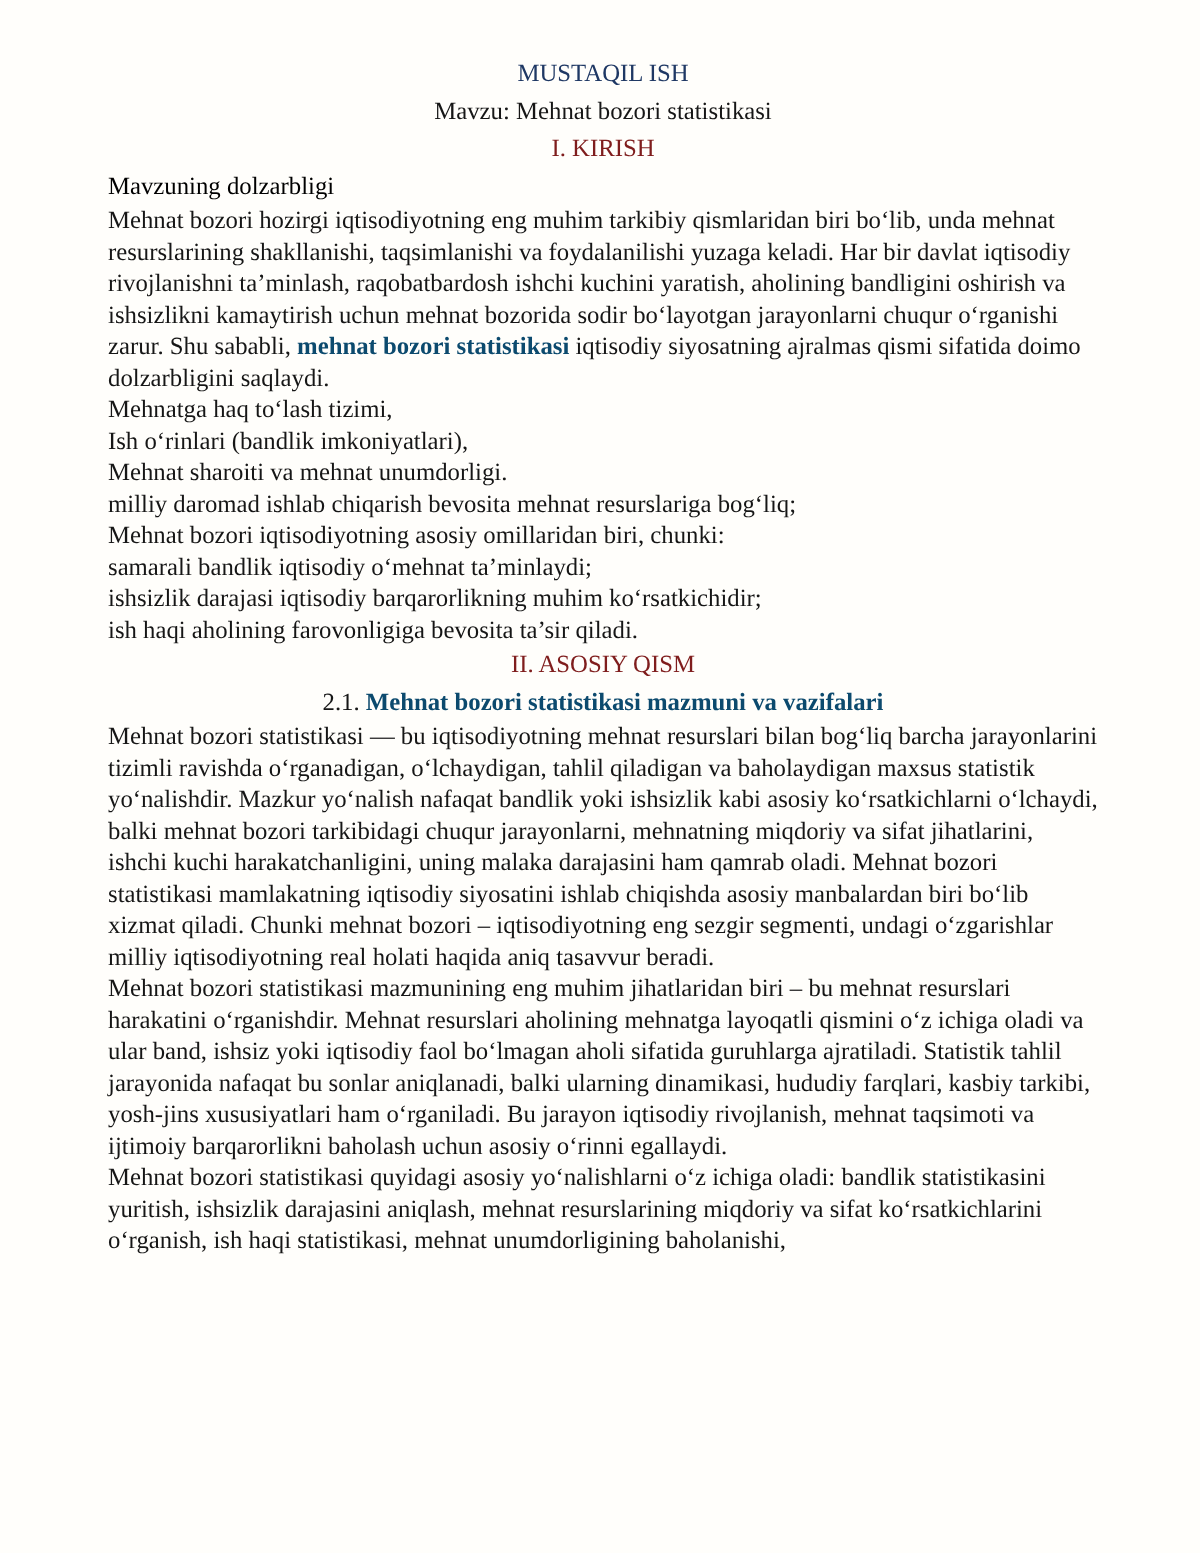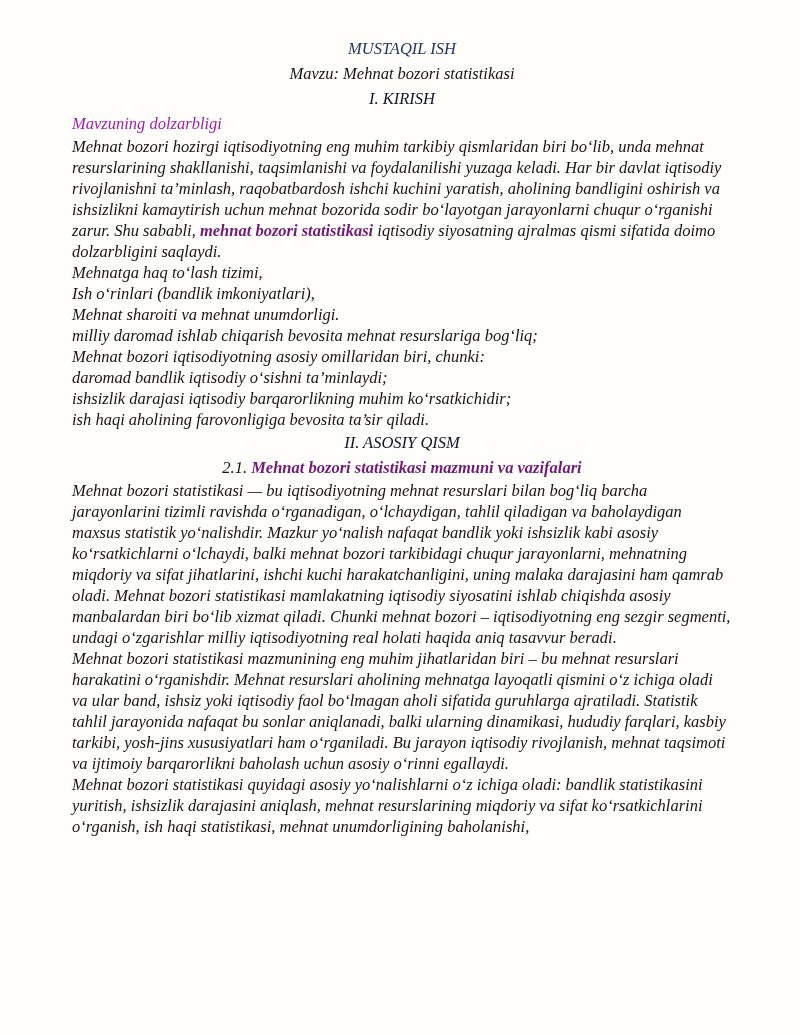--- a/index.html
+++ b/index.html
@@ -9,29 +9,28 @@
     height: 1035px;
     margin: 0 auto;
     background: #fffefb;
     box-sizing: border-box;
     padding: 36px 68px 0 72px;
     font-family: "Liberation Serif", "DejaVu Serif", serif;
     font-size: 16.5px;
     line-height: 21px;
     color: #161616;
     overflow: hidden;
-    font-style: italic;
   }
   .center   { text-align: center; }
   .hline    { line-height: 25px; }
   .navy     { color: #1f3864; }
-  .blue     { color: #0f172a; }
-  .lightblue{ color: #a21caf; }
+  .blue     { color: #7f1d1d; }
+  .lightblue{ color: #000000; }
   p, .line  { margin: 0; padding: 0; }
-  strong    { font-weight: bold; color: #701a75; }
+  strong    { font-weight: bold; color: #0c4a6e; }
 </style>
 </head>
 <body>
 
 <div class="page">
 
   <div class="center hline navy">MUSTAQIL ISH</div>
 
   <div class="center hline">Mavzu: Mehnat bozori statistikasi</div>
 
@@ -43,21 +42,21 @@
 
 
 
   <div class="line">Mehnatga haq to‘lash tizimi,</div>
   <div class="line">Ish o‘rinlari (bandlik imkoniyatlari),</div>
   <div class="line">Mehnat sharoiti va mehnat unumdorligi.</div>
 
   <div class="line">milliy daromad ishlab chiqarish bevosita mehnat resurslariga bog‘liq;</div>
 
   <div class="line">Mehnat bozori iqtisodiyotning asosiy omillaridan biri, chunki:</div>
-  <div class="line">daromad bandlik iqtisodiy o‘sishni ta’minlaydi;</div>
+  <div class="line">samarali bandlik iqtisodiy o‘mehnat ta’minlaydi;</div>
   <div class="line">ishsizlik darajasi iqtisodiy barqarorlikning muhim ko‘rsatkichidir;</div>
   <div class="line">ish haqi aholining farovonligiga bevosita ta’sir qiladi.</div>
 
   <div class="center hline blue">II. ASOSIY QISM</div>
 
   <div class="center hline"><span>2.1. </span><strong>Mehnat bozori statistikasi mazmuni va vazifalari</strong></div>
 
   <p>Mehnat bozori statistikasi — bu iqtisodiyotning mehnat resurslari bilan bog‘liq barcha jarayonlarini tizimli ravishda o‘rganadigan, o‘lchaydigan, tahlil qiladigan va baholaydigan maxsus statistik yo‘nalishdir. Mazkur yo‘nalish nafaqat bandlik yoki ishsizlik kabi asosiy ko‘rsatkichlarni o‘lchaydi, balki mehnat bozori tarkibidagi chuqur jarayonlarni, mehnatning miqdoriy va sifat jihatlarini, ishchi kuchi harakatchanligini, uning malaka darajasini ham qamrab oladi. Mehnat bozori statistikasi mamlakatning iqtisodiy siyosatini ishlab chiqishda asosiy manbalardan biri bo‘lib xizmat qiladi. Chunki mehnat bozori – iqtisodiyotning eng sezgir segmenti, undagi o‘zgarishlar milliy iqtisodiyotning real holati haqida aniq tasavvur beradi.</p>
 
   <p>Mehnat bozori statistikasi mazmunining eng muhim jihatlaridan biri – bu mehnat resurslari harakatini o‘rganishdir. Mehnat resurslari aholining mehnatga layoqatli qismini o‘z ichiga oladi va ular band, ishsiz yoki iqtisodiy faol bo‘lmagan aholi sifatida guruhlarga ajratiladi. Statistik tahlil jarayonida nafaqat bu sonlar aniqlanadi, balki ularning dinamikasi, hududiy farqlari, kasbiy tarkibi, yosh-jins xususiyatlari ham o‘rganiladi. Bu jarayon iqtisodiy rivojlanish, mehnat taqsimoti va ijtimoiy barqarorlikni baholash uchun asosiy o‘rinni egallaydi.</p>

